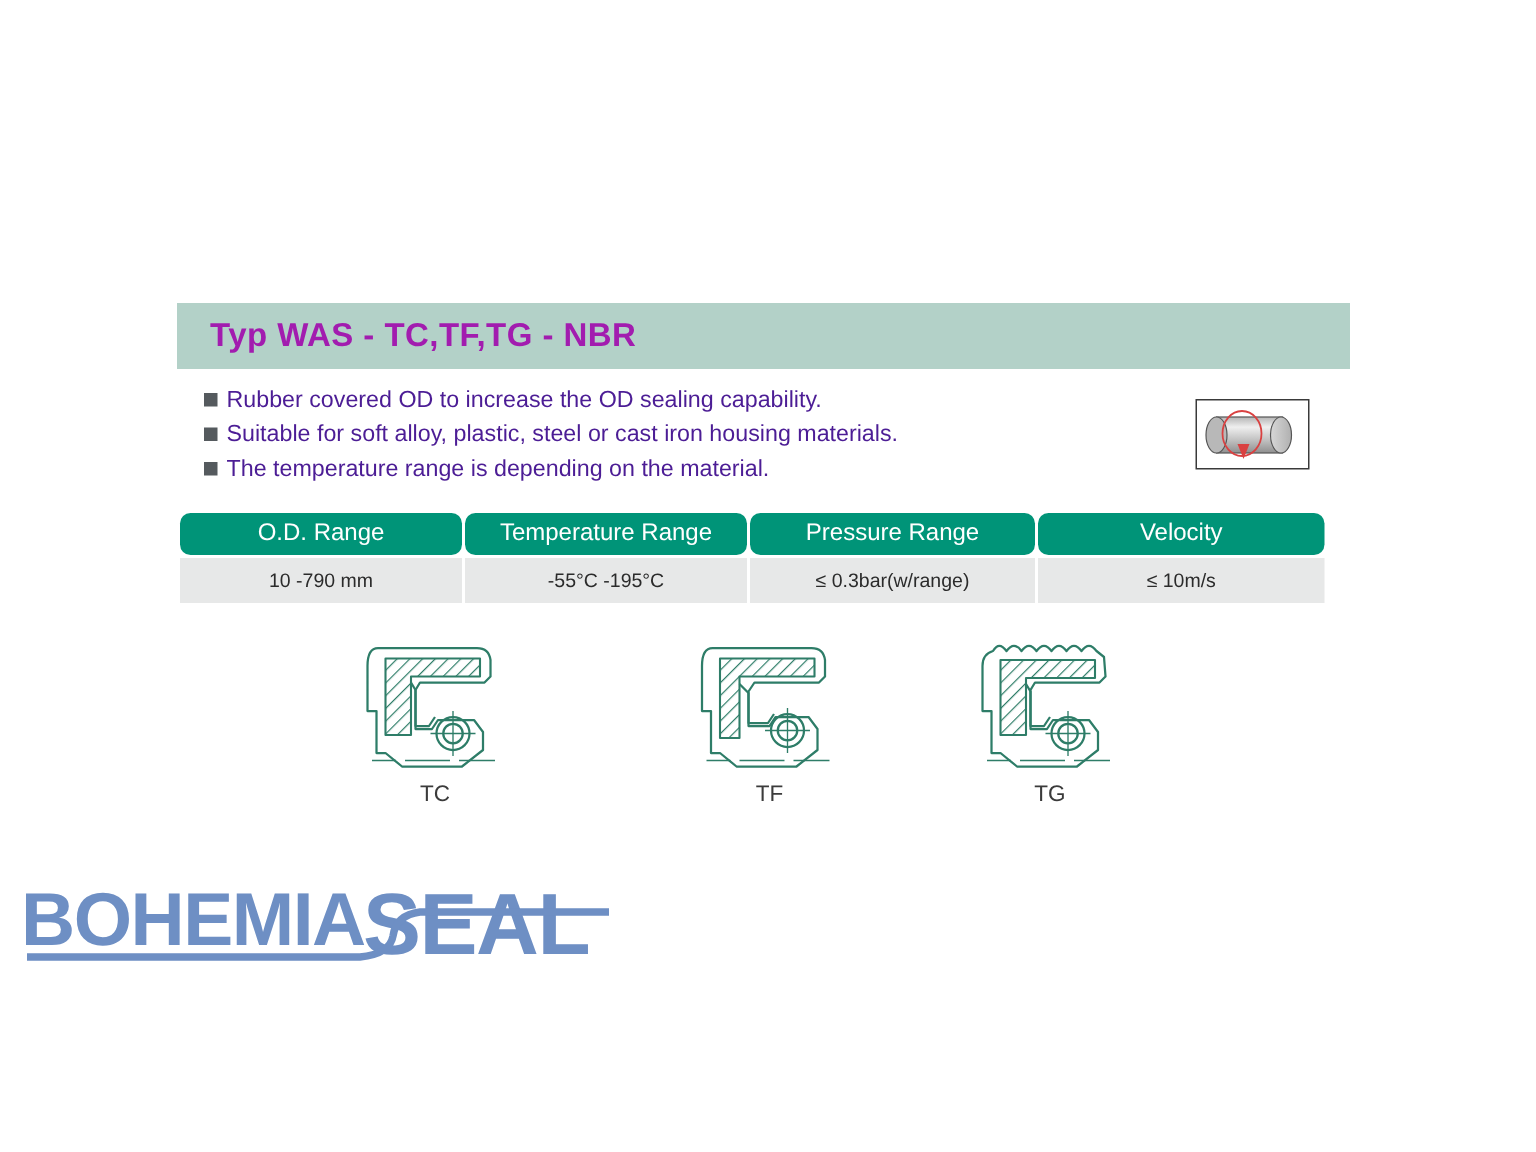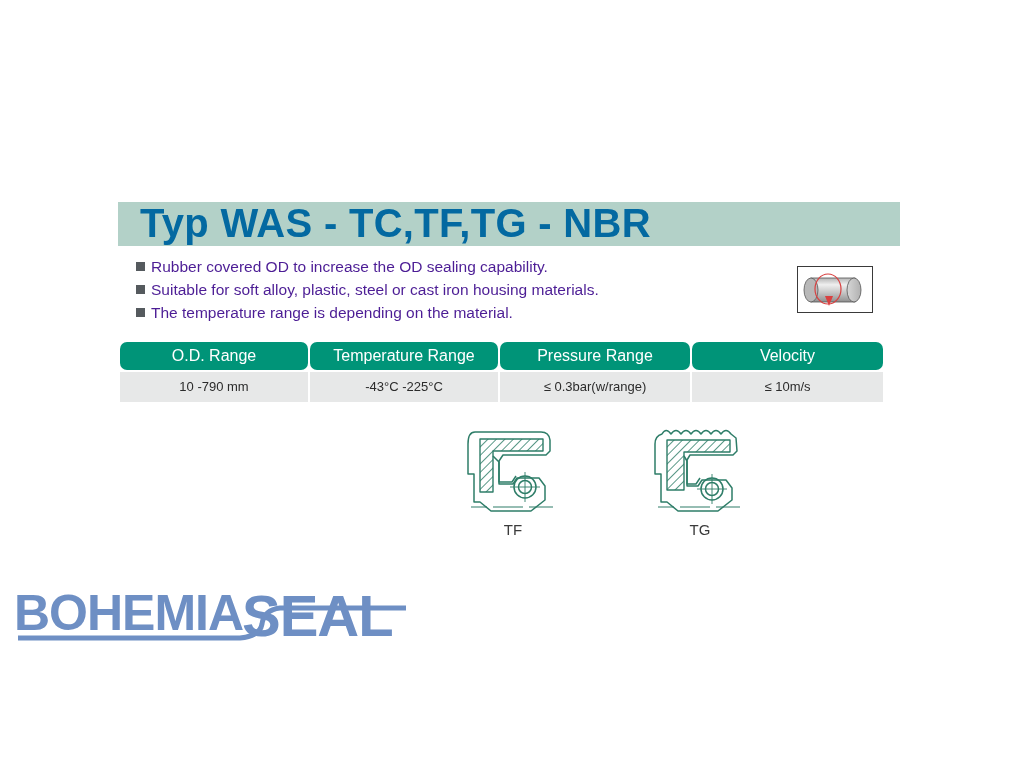--- a/index.html
+++ b/index.html
@@ -23,23 +23,23 @@
     top: 202px;
     width: 782px;
     height: 44px;
     background: #b3d1c8;
   }
   #title-text {
     position: absolute;
     left: 22px;
     top: 50%;
     transform: translateY(-52%);
-    font-size: 40px;
+    font-size: 22px;
     font-weight: bold;
-    color: #0369a1;
+    color: #a21caf;
     letter-spacing: 0.3px;
     white-space: nowrap;
   }
 
   
   #bullets {
     position: absolute;
     left: 136px;
     top: 256px;
     width: 620px;
@@ -196,29 +196,56 @@
     <tr>
       <th>O.D. Range</th>
       <th>Temperature Range</th>
       <th>Pressure Range</th>
       <th>Velocity</th>
     </tr>
   </thead>
   <tbody>
     <tr>
       <td>10 -790 mm</td>
-      <td>-43°C -225°C</td>
+      <td>-55°C -195°C</td>
       <td>≤ 0.3bar(w/range)</td>
       <td>≤ 10m/s</td>
     </tr>
   </tbody>
 </table>
 
 <div id="seal-row">
 
+  <div class="seal-cell pos-0">
+    <svg class="seal-svg" width="120" height="105" viewBox="0 0 120 105">
+      <defs>
+        <pattern id="hatchTC" width="6" height="6" patternTransform="rotate(45)" patternUnits="userSpaceOnUse">
+          <line x1="0" y1="0" x2="0" y2="6" stroke="#2e7d68" stroke-width="1.6"></line>
+        </pattern>
+      </defs>
+      <g fill="none" stroke="#2e7d68" stroke-width="1.5" stroke-linejoin="round">
+
+        <path d="M22,18 L88,18 Q96,18 97,26 L97,37 L93,41 L50,41 L47,46 L47,72
+                 L58,72 L62,66 L86,66 L92,74 L92,86 L78,97 L38,97 L27,88 L21,88
+                 L21,60 L15,60 L15,30 Q15,18 22,18 Z"></path>
+
+        <path d="M27,25 L90,25 L90,37 L44,37 L44,76 L27,76 Z" fill="url(#hatchTC)" stroke="#2e7d68" stroke-width="1.4"></path>
+
+        <path d="M44,41 L47,46 L47,70 L56,70 L60,64"></path>
+
+        <circle cx="72" cy="75" r="11"></circle>
+        <circle cx="72" cy="75" r="6.5"></circle>
+        <line x1="72" y1="60" x2="72" y2="90" stroke-width="0.9"></line>
+        <line x1="57" y1="75" x2="87" y2="75" stroke-width="0.9"></line>
+
+        <path d="M18,93 L34,93 M40,93 L70,93 M76,93 L100,93" stroke-width="1.1"></path>
+      </g>
+    </svg>
+    <div class="seal-label">TC</div>
+  </div>
 
   <div class="seal-cell pos-1">
     <svg class="seal-svg" width="120" height="105" viewBox="0 0 120 105">
       <defs>
         <pattern id="hatchTF" width="6" height="6" patternTransform="rotate(45)" patternUnits="userSpaceOnUse">
           <line x1="0" y1="0" x2="0" y2="6" stroke="#2e7d68" stroke-width="1.6"></line>
         </pattern>
       </defs>
       <g fill="none" stroke="#2e7d68" stroke-width="1.5" stroke-linejoin="round">
         <path d="M22,18 L88,18 Q96,18 97,26 L97,37 L93,41 L50,41 L46,47 L46,70

